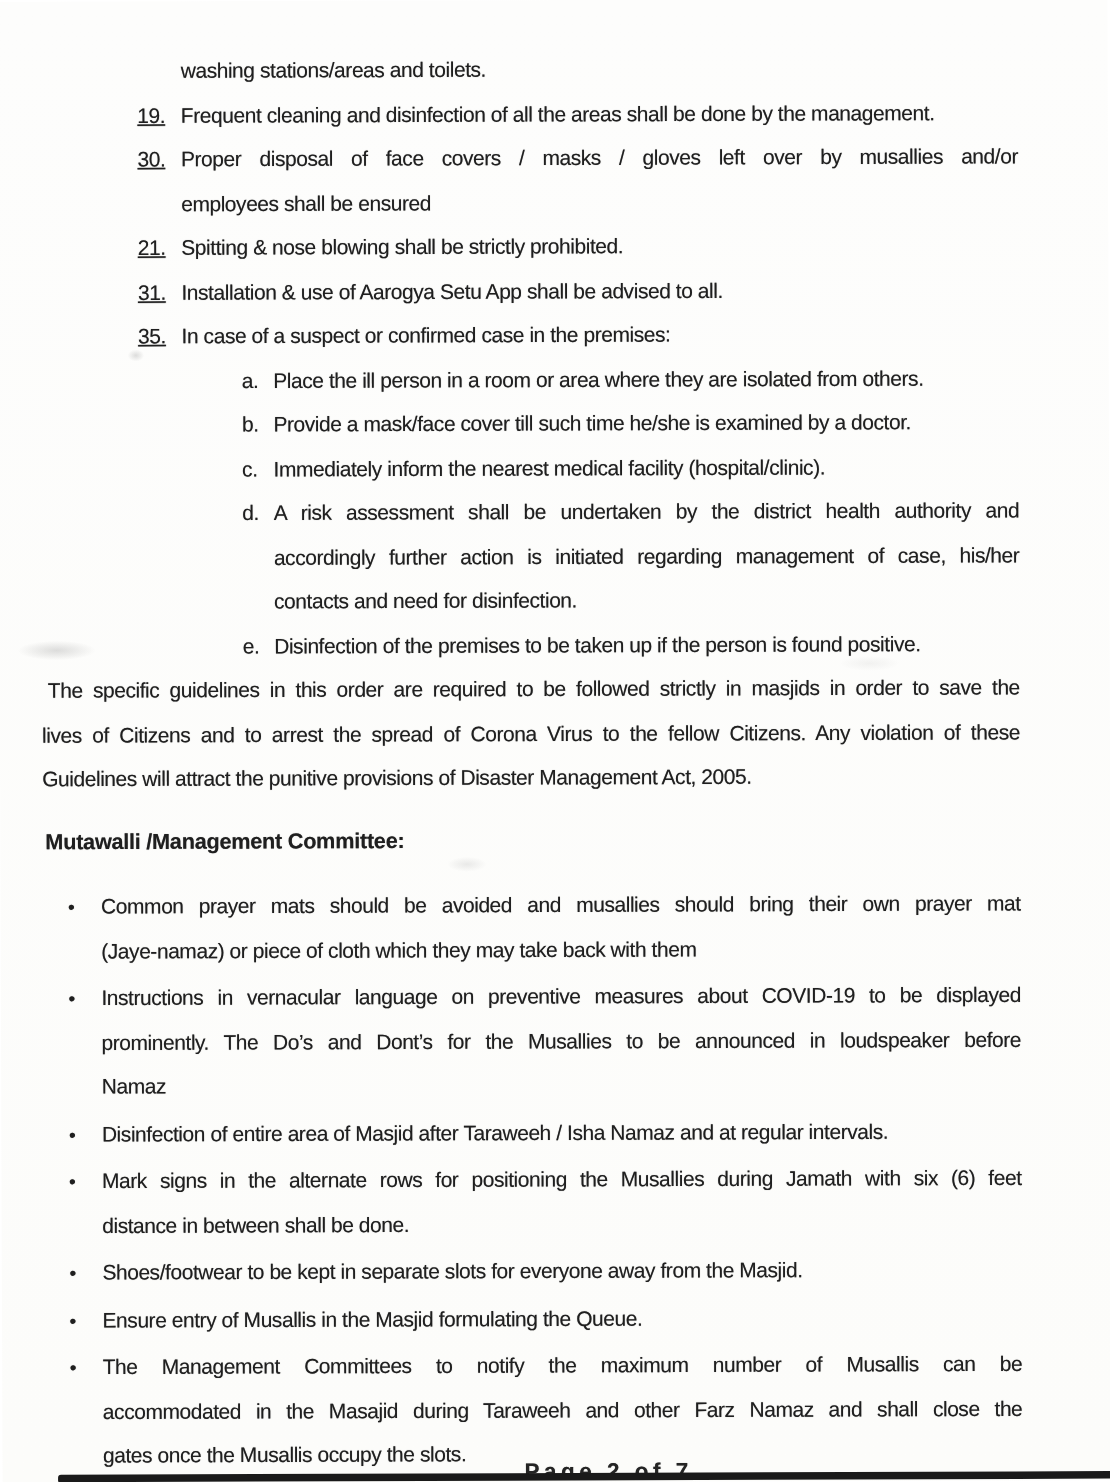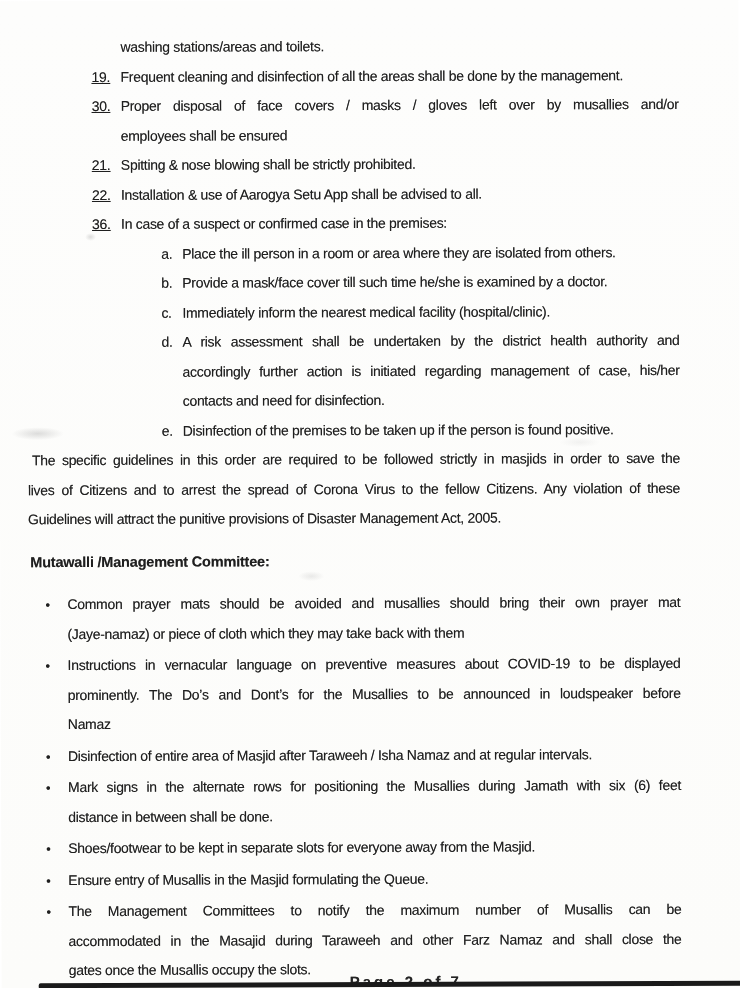--- a/index.html
+++ b/index.html
@@ -62,27 +62,27 @@
           <div class="line">employees shall be ensured</div>
         </div>
       </div>
       <div class="item">
         <span class="marker">21.</span>
         <div class="body">
           <div class="line">Spitting &amp; nose blowing shall be strictly prohibited.</div>
         </div>
       </div>
       <div class="item">
-        <span class="marker">22.</span>
+        <span class="marker">31.</span>
         <div class="body">
           <div class="line">Installation &amp; use of Aarogya Setu App shall be advised to all.</div>
         </div>
       </div>
       <div class="item">
-        <span class="marker">36.</span>
+        <span class="marker">35.</span>
         <div class="body">
           <div class="line">In case of a suspect or confirmed case in the premises:</div>
         </div>
       </div>
     </div>
 
     <div class="block-let">
       <div class="item">
         <span class="marker">a.</span>
         <div class="body">

